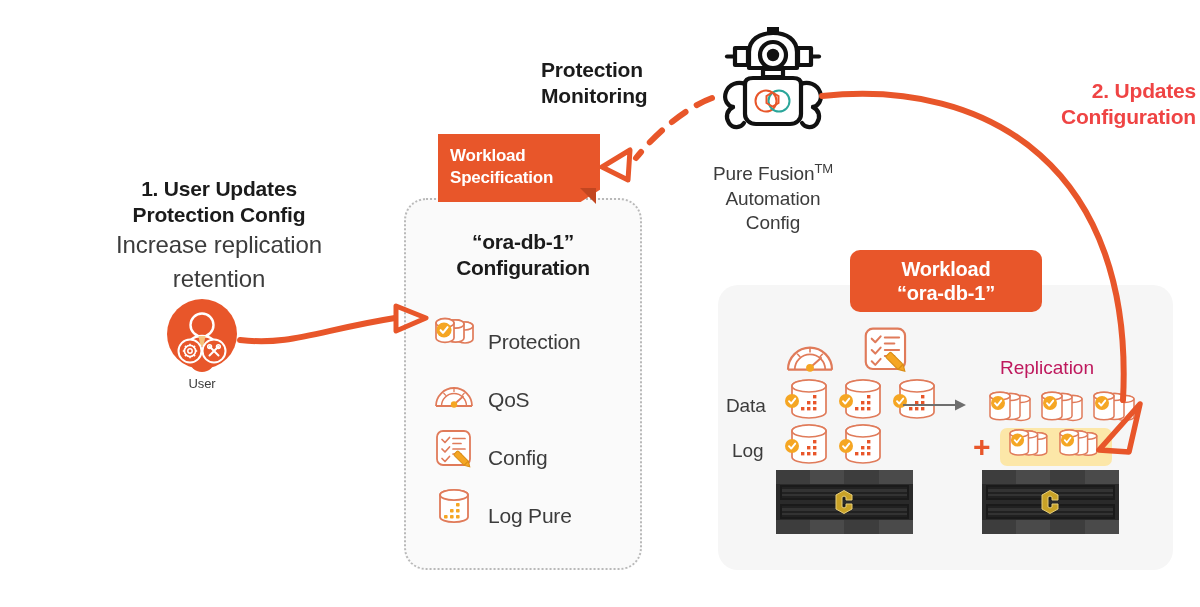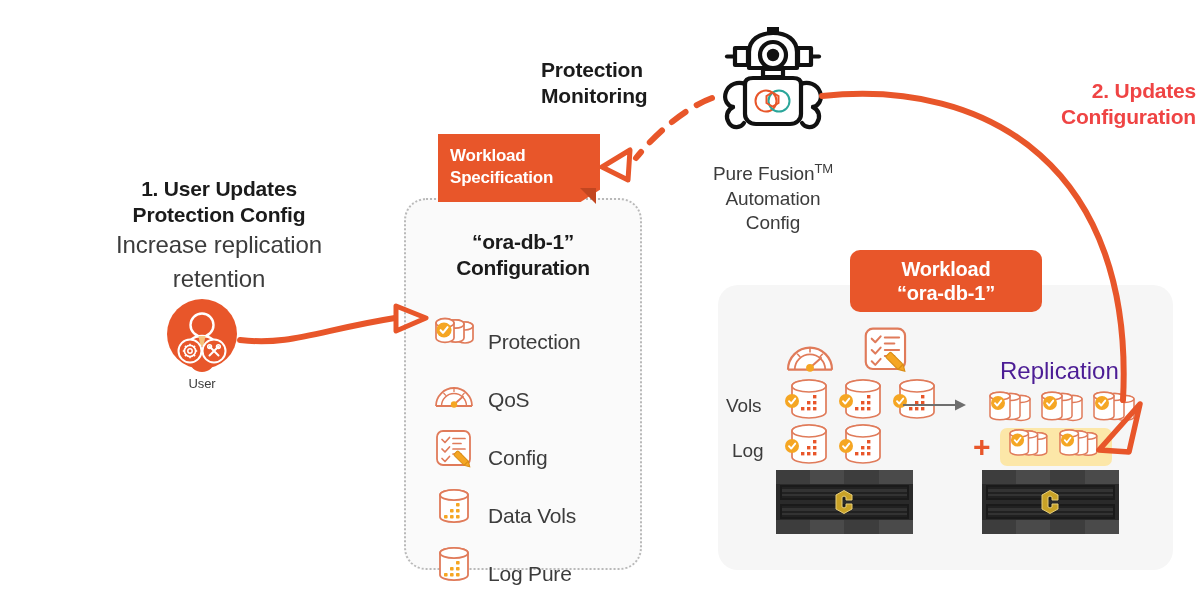--- a/index.html
+++ b/index.html
@@ -101,21 +101,21 @@
     background: #E8562A; border-radius: 10px;
     display: flex; align-items: center; justify-content: center;
   }
   #wlBadge .txt {
     font-size: 20px; font-weight: bold; color: #fff;
     text-align: center; line-height: 1.22; letter-spacing: -0.2px;
   }
 
   .side-lbl { font-size: 19px; color: #3c3c3c; letter-spacing: -0.1px; }
 
-  #replLbl { left: 1000px; top: 357px; font-size: 24px; color: #4c1d95; text-align: center; }
+  #replLbl { left: 1000px; top: 357px; font-size: 19px; color: #be185d; text-align: center; }
 
   #plusSign {
     left: 973px; top: 432px; font-size: 30px; font-weight: bold;
     color: #E8562A; line-height: 1;
   }
   #highlightBox {
     left: 1000px; top: 428px; width: 112px; height: 38px;
     background: #FCE7A8; border-radius: 7px;
   }
 
@@ -269,39 +269,20 @@
             </g>
             <g transform="rotate(-45 29 31)">
               <rect x="26" y="22" width="6" height="15" rx="1.2" fill="#F5A623" stroke="#D98E17" stroke-width="1"></rect>
               <path d="M26 37 L29 42 L32 37 Z" fill="#F5A623" stroke="#D98E17" stroke-width="1"></path>
             </g>
           </svg>
         </span>
         <span class="cfg-lbl">Config</span>
       </div>
 
-      <div class="cfg-row">
-        <span class="cfg-ico">
-          <svg width="40" height="42" viewBox="0 0 40 42">
-            <g fill="#fff" stroke="#E07B5A" stroke-width="1.8">
-              <path d="M6 9 a14 5.2 0 0 1 28 0 v22 a14 5.2 0 0 1 -28 0 Z"></path>
-              <ellipse cx="20" cy="9" rx="14" ry="5.2"></ellipse>
-            </g>
-            <g fill="#F5A623">
-              <rect x="22" y="17" width="3.6" height="3.6" rx="0.8"></rect>
-              <rect x="22" y="23" width="3.6" height="3.6" rx="0.8"></rect>
-              <rect x="16" y="23" width="3.6" height="3.6" rx="0.8"></rect>
-              <rect x="22" y="29" width="3.6" height="3.6" rx="0.8"></rect>
-              <rect x="16" y="29" width="3.6" height="3.6" rx="0.8"></rect>
-              <rect x="10" y="29" width="3.6" height="3.6" rx="0.8"></rect>
-            </g>
-          </svg>
-        </span>
-        <span class="cfg-lbl">Data Vols</span>
-      </div>
 
       <div class="cfg-row">
         <span class="cfg-ico">
           <svg width="40" height="42" viewBox="0 0 40 42">
             <g fill="#fff" stroke="#E07B5A" stroke-width="1.8">
               <path d="M6 9 a14 5.2 0 0 1 28 0 v22 a14 5.2 0 0 1 -28 0 Z"></path>
               <ellipse cx="20" cy="9" rx="14" ry="5.2"></ellipse>
             </g>
             <g fill="#F5A623">
               <rect x="22" y="17" width="3.6" height="3.6" rx="0.8"></rect>
@@ -356,21 +337,21 @@
           <line x1="20" y1="21" x2="32" y2="21"></line>
           <line x1="20" y1="26" x2="28" y2="26"></line>
         </g>
         <g transform="rotate(-45 29 31)">
           <rect x="26" y="22" width="6" height="15" rx="1.2" fill="#F5A623" stroke="#D98E17" stroke-width="1"></rect>
           <path d="M26 37 L29 42 L32 37 Z" fill="#F5A623" stroke="#D98E17" stroke-width="1"></path>
         </g>
       </svg>
     </span>
 
-    <span class="abs side-lbl" style="left:8px; top:110px;">Vols</span>
+    <span class="abs side-lbl" style="left:8px; top:110px;">Data</span>
     <span class="abs" style="left:62px; top:90px;">
       <svg width="180" height="58" viewBox="0 0 180 58">
         <g>
           <g fill="#fff" stroke="#E07B5A" stroke-width="1.7">
             <path d="M12 11 a17 6 0 0 1 34 0 v26 a17 6 0 0 1 -34 0 Z"></path>
               <ellipse cx="29" cy="11" rx="17" ry="6"></ellipse>
           </g>
           <g fill="#E8562A">
             <rect x="33" y="20" width="3.4" height="3.4"></rect>
               <rect x="33" y="26" width="3.4" height="3.4"></rect>

